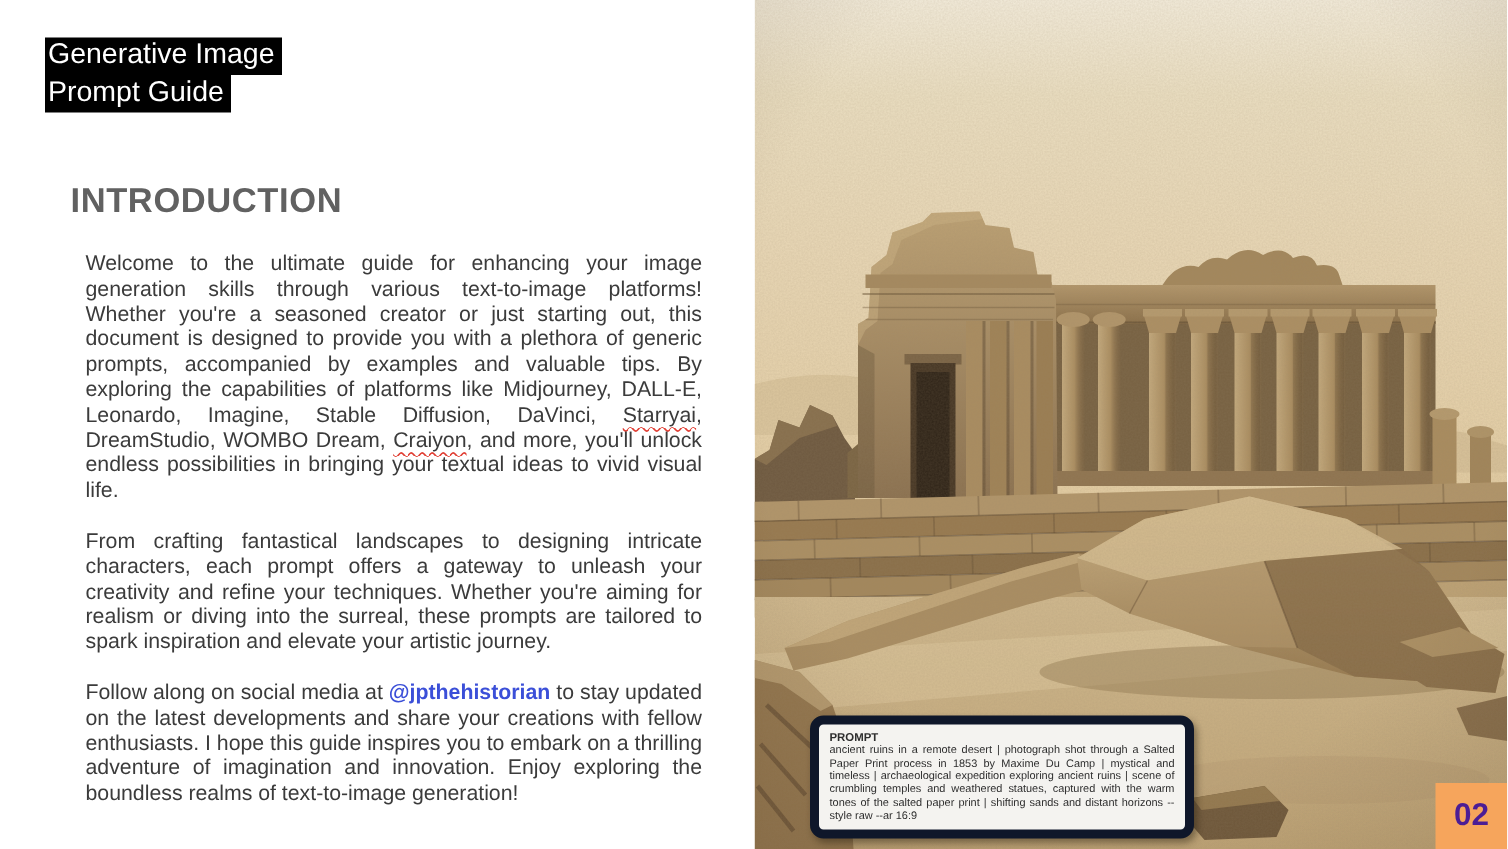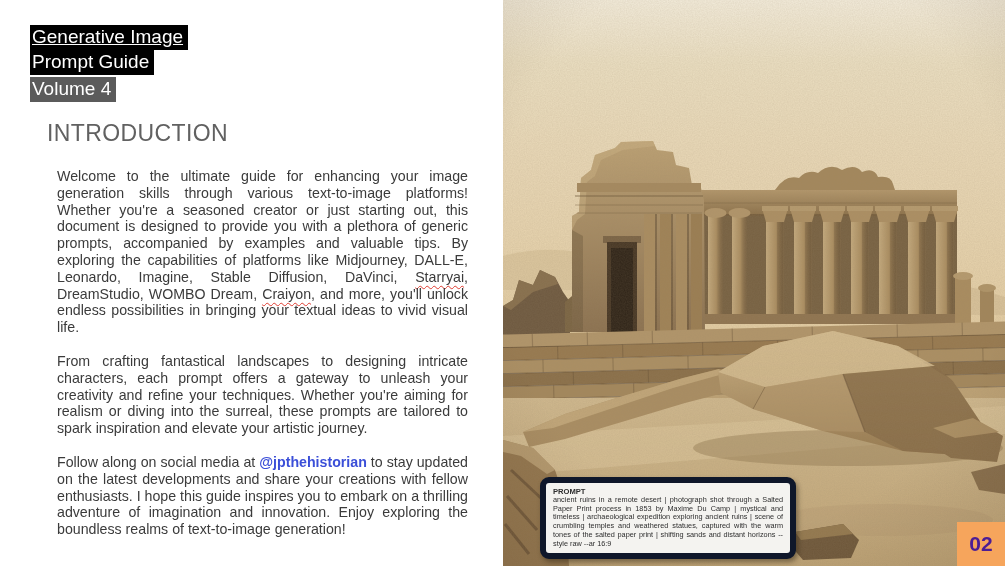--- a/index.html
+++ b/index.html
@@ -9,21 +9,21 @@
   
   .text-pane{position:absolute;left:0;top:0;width:503px;height:566px;background:#ffffff;}
 
   .title-block{position:absolute;left:30px;top:25px;}
   .title-line{line-height:0;}
   .hl{display:inline-block;color:#ffffff;font-size:19px;line-height:24px;
       padding:0 5px 1px 2px;white-space:nowrap;}
   .hl-black{background:#000000;}
   .hl-gray{background:#5b5b5b;margin-top:2px;}
 
-  .intro-heading{position:absolute;left:47px;top:120px;font-size:23px;font-weight:normal;
+  .intro-heading{position:absolute;left:47px;top:120px;font-size:23px;font-weight:bold;
       color:#616161;letter-spacing:0.4px;}
 
   .body-copy{position:absolute;left:47px;top:168px;width:411px;
       font-size:14.2px;line-height:16.8px;color:#3b3b3b;text-align:justify;margin-left:10px;}
   .body-copy p{margin:0 0 17px 0;}
   .misspell{text-decoration:underline;text-decoration-style:wavy;
       text-decoration-color:#e03c31;text-decoration-thickness:1px;text-underline-offset:3px;}
   .handle-link{color:#3b4fd8;cursor:pointer;font-weight:bold;}
 
   
@@ -42,23 +42,22 @@
       font-size:21px;font-weight:bold;color:#4c1d95;}
 </style>
 </head>
 <body>
 
 <div class="page">
 
   <div class="text-pane">
 
     <div class="title-block">
-      <div class="title-line"><span class="hl hl-black" style="background: rgb(0, 0, 0); text-decoration: underline;">Generative Image</span></div>
+      <div class="title-line"><span class="hl hl-black" style="background: rgb(0, 0, 0);">Generative Image</span></div>
       <div class="title-line"><span class="hl hl-black" style="background: rgb(0, 0, 0);">Prompt Guide</span></div>
-      <div class="title-line"><span class="hl hl-gray" style="background: rgb(91, 91, 91);">Volume 4</span></div>
     </div>
 
     <div class="intro-heading">INTRODUCTION</div>
 
     <div class="body-copy">
       <p><span>Welcome to the ultimate guide for enhancing your image generation skills through various text-to-image platforms! Whether you're a seasoned creator or just starting out, this document is designed to provide you with a plethora of generic prompts, accompanied by examples and valuable tips. By exploring the capabilities of platforms like Midjourney, DALL-E, Leonardo, Imagine, Stable Diffusion, DaVinci, </span><span class="misspell">Starryai</span><span>, DreamStudio, WOMBO Dream, </span><span class="misspell">Craiyon</span><span>, and more, you'll unlock endless possibilities in bringing your textual ideas to vivid visual life.</span></p>
 
       <p>From crafting fantastical landscapes to designing intricate characters, each prompt offers a gateway to unleash your creativity and refine your techniques. Whether you're aiming for realism or diving into the surreal, these prompts are tailored to spark inspiration and elevate your artistic journey.</p>
 
       <p><span>Follow along on social media at </span><span class="handle-link" style="color: rgb(59, 79, 216);">@jpthehistorian</span><span> to stay updated on the latest developments and share your creations with fellow enthusiasts. I hope this guide inspires you to embark on a thrilling adventure of imagination and innovation. Enjoy exploring the boundless realms of text-to-image generation!</span></p>

